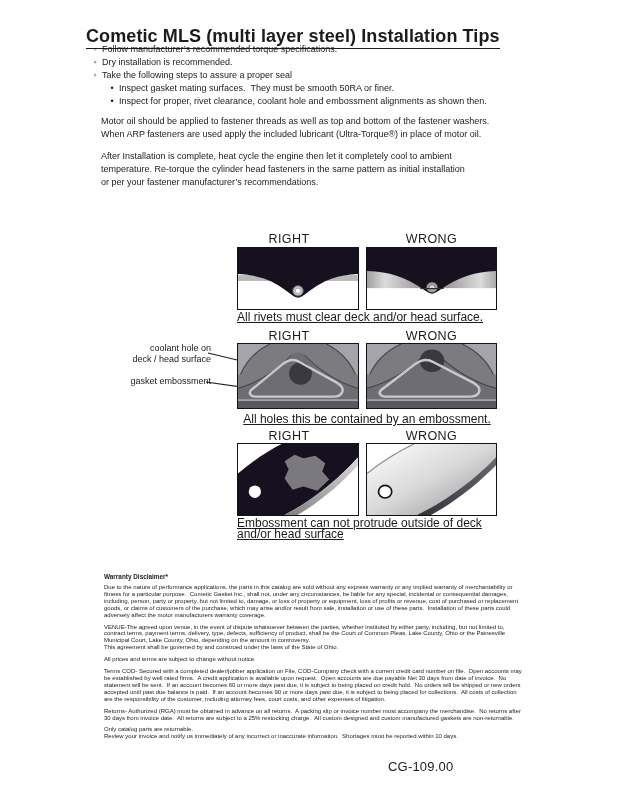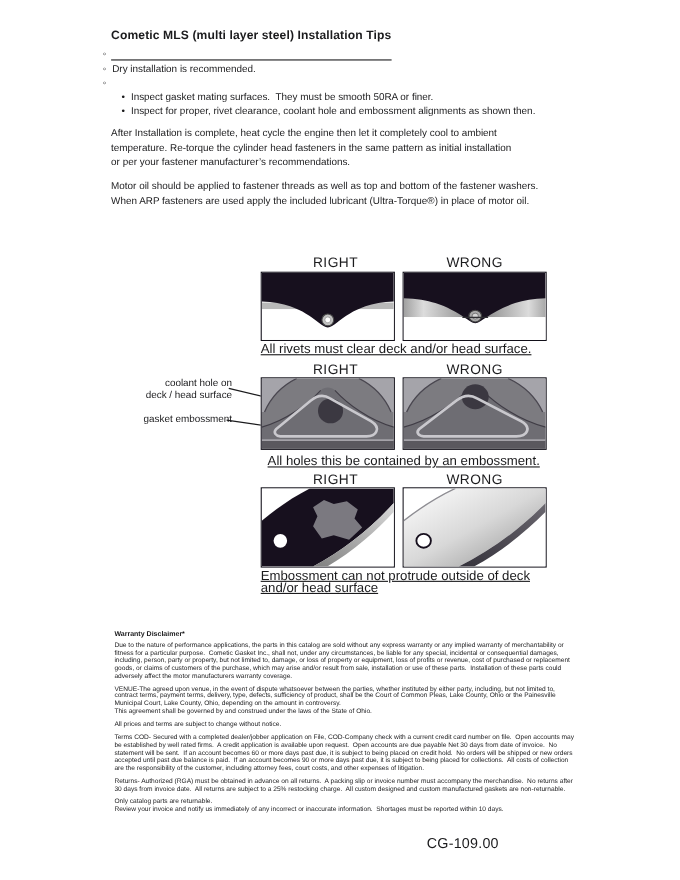--- a/index.html
+++ b/index.html
@@ -3,36 +3,36 @@
 <meta charset="utf-8">
 <style>
   html,body{margin:0;padding:0;background:#ffffff;}
   .page{
     position:relative;width:618px;height:800px;background:#ffffff;overflow:hidden;
     font-family:"Liberation Sans",sans-serif;color:#1b1b1d;
   }
   .pre{white-space:pre-wrap;}
   
   .title{
-    position:absolute;left:101px;top:26px;font-size:11px;font-weight:bold;
-    display:inline-block;border-bottom:1.6px solid #1b1b1d;padding-bottom:16px;letter-spacing:.1px;
+    position:absolute;left:86px;top:26px;font-size:18px;font-weight:bold;
+    display:inline-block;border-bottom:1.6px solid #1b1b1d;padding-bottom:1px;letter-spacing:.1px;
   }
   
   .tips{position:absolute;left:92px;top:43px;width:470px;}
   .tip-row{display:flex;gap:4px;font-size:9px;line-height:13px;}
   .tip-row.sub{margin-left:17px;}
   .tip-row .marker{width:6px;flex:0 0 auto;text-align:center;}
   
   .diesel{position:absolute;left:101px;top:115px;width:455px;}
   .diesel h2{margin:0 0 6px 0;font-size:11px;font-weight:bold;}
   .diesel p{margin:0 0 9px 0;font-size:9px;line-height:13px;}
   .diesel .note{margin:0;font-size:9px;line-height:13px;}
   
   .dlabel{position:absolute;font-size:12.5px;letter-spacing:.4px;text-align:center;}
-  .dlabel.l{left:244px;width:122px;}
+  .dlabel.l{left:228px;width:122px;}
   .dlabel.r{left:366px;width:131px;}
   .dbox{position:absolute;border:1.6px solid #121019;box-sizing:border-box;background:#fff;}
   .dbox svg{display:block;width:100%;height:100%;}
   .dbox.l{left:237px;width:122px;}
   .dbox.r{left:366px;width:131px;}
   .row1 .dbox{top:247px;height:63px;}
   .row2 .dbox{top:343px;height:66px;}
   .row3 .dbox{top:443px;height:73px;}
   .caption{position:absolute;font-size:12px;line-height:10.5px;text-decoration:underline;}
   .cap1{left:237px;top:312px;}
@@ -53,44 +53,46 @@
 </head>
 <body>
 
 <div class="page">
 
   <div class="title">Cometic MLS (multi layer steel) Installation Tips</div>
 
   <div class="tips">
     <div class="tip-row">
       <span class="marker">◦</span>
+      <span class="pre">Follow manufacturer’s recommended torque specifications.</span>
     </div>
     <div class="tip-row">
       <span class="marker">◦</span>
       <span class="pre">Dry installation is recommended.</span>
     </div>
     <div class="tip-row">
       <span class="marker">◦</span>
+      <span class="pre">Take the following steps to assure a proper seal</span>
     </div>
     <div class="tip-row sub">
       <span class="marker">•</span>
       <span class="pre">Inspect gasket mating surfaces.  They must be smooth 50RA or finer.</span>
     </div>
     <div class="tip-row sub">
       <span class="marker">•</span>
       <span class="pre">Inspect for proper, rivet clearance, coolant hole and embossment alignments as shown then.</span>
     </div>
   </div>
 
   <div class="diesel">
+    <p class="pre">Motor oil should be applied to fastener threads as well as top and bottom of the fastener washers.
+When ARP fasteners are used apply the included lubricant (Ultra-Torque®) in place of motor oil.</p>
     <p class="pre">After Installation is complete, heat cycle the engine then let it completely cool to ambient
 temperature. Re-torque the cylinder head fasteners in the same pattern as initial installation
 or per your fastener manufacturer’s recommendations.</p>
-    <p class="pre">Motor oil should be applied to fastener threads as well as top and bottom of the fastener washers.
-When ARP fasteners are used apply the included lubricant (Ultra-Torque®) in place of motor oil.</p>
   </div>
 
   <div class="row1">
     <div class="dlabel l" style="top:232px;">RIGHT</div>
     <div class="dlabel r" style="top:232px;">WRONG</div>
 
     <div class="dbox l">
       <svg viewBox="0 0 121 62" preserveAspectRatio="none">
         <rect width="121" height="62" fill="#ffffff"></rect>
         <rect x="0" y="27.5" width="121" height="6" fill="#b9b9b9"></rect>

